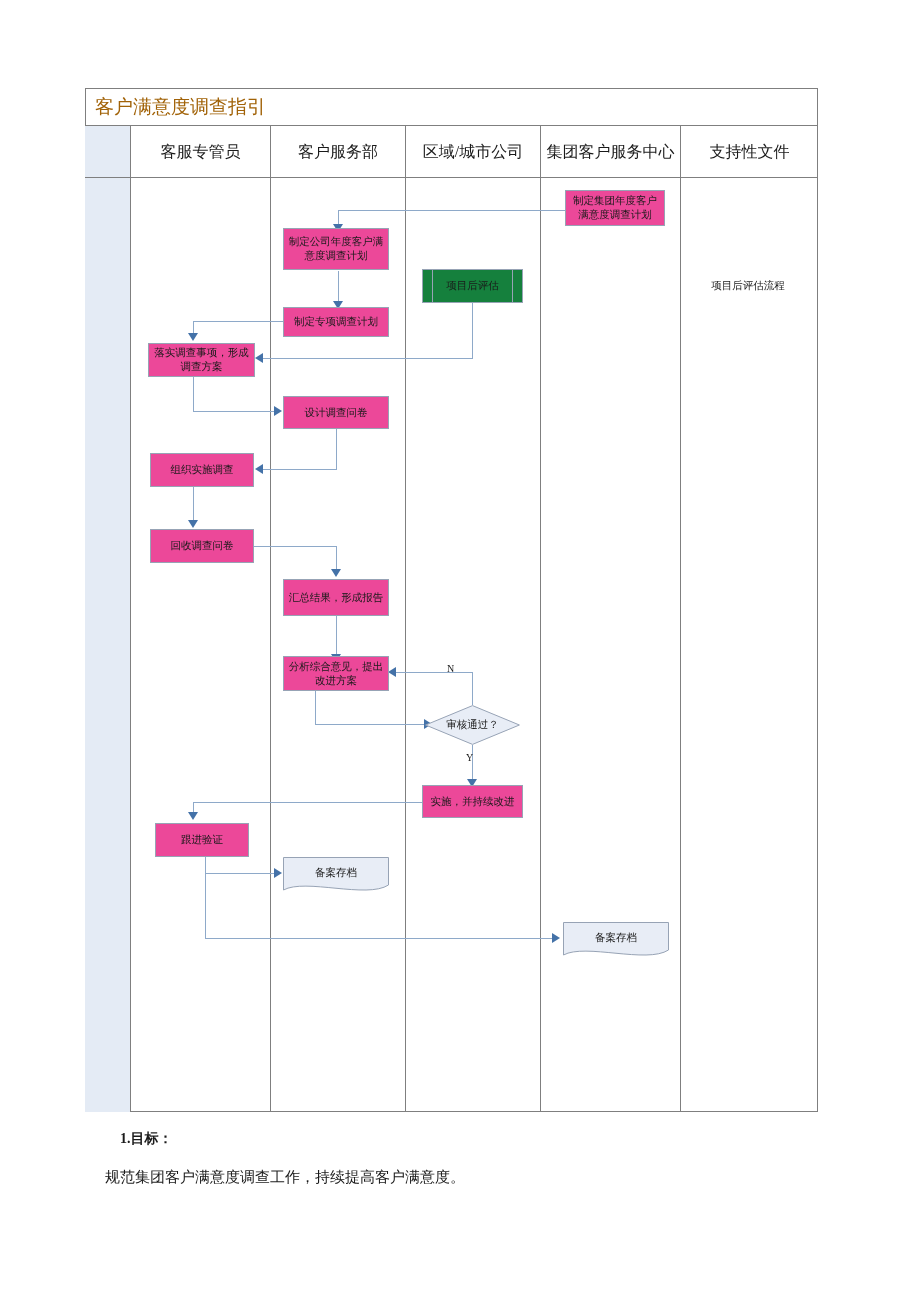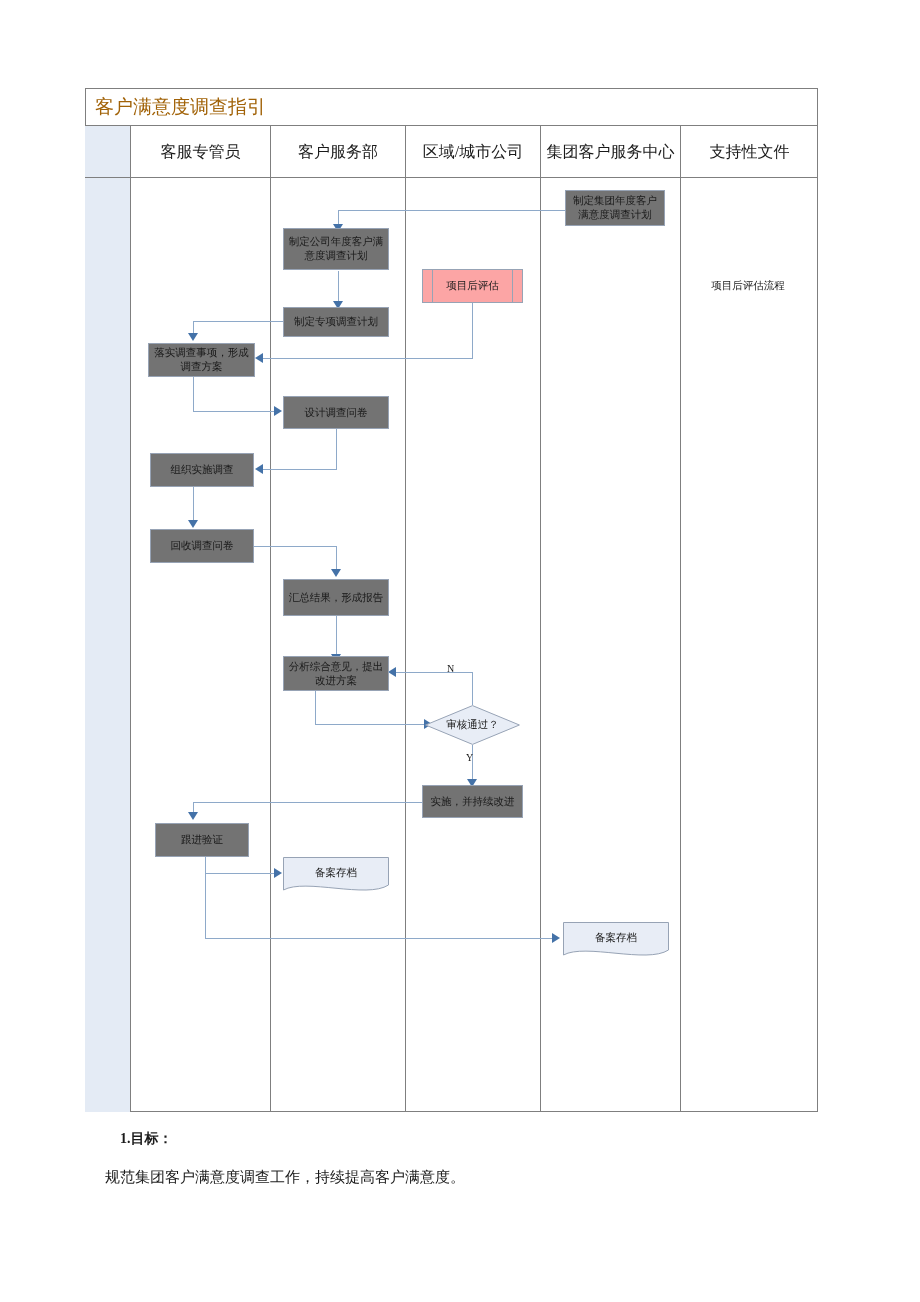--- a/index.html
+++ b/index.html
@@ -35,25 +35,25 @@
 
   
   .lane-fill{position:absolute;left:0;top:38px;width:45px;height:986px;background:#e4ebf5;}
   .vline{position:absolute;top:38px;width:0;border-left:1px solid #7f7f7f;height:986px;}
   .vline.body{top:90px;height:934px;}
 
   
   .flow{position:absolute;left:0;top:0;width:920px;height:1302px;z-index:3;}
 
   .node{position:absolute;box-sizing:border-box;
-    background:#737373;border:1px solid #97a3b5;
+    background:#ec4899;border:1px solid #97a3b5;
     display:flex;align-items:center;justify-content:center;text-align:center;
     font-size:10.5px;line-height:1.3;color:#1a1a1a;padding:2px 4px;}
 
-  .node.pre{background:#fca5a5;}
+  .node.pre{background:#15803d;}
   .node.pre .bar{position:absolute;top:0;bottom:0;width:0;border-left:1px solid #97a3b5;}
 
   .diamond{position:absolute;display:flex;align-items:center;justify-content:center;
     font-size:10.5px;color:#1a1a1a;}
   .diamond .shape{position:absolute;left:0;top:0;width:100%;height:100%;}
   .diamond .lbl{position:relative;z-index:2;}
 
   .doc{position:absolute;}
   .doc .lbl{position:absolute;left:0;top:0;width:100%;height:100%;
     display:flex;align-items:flex-start;justify-content:center;

